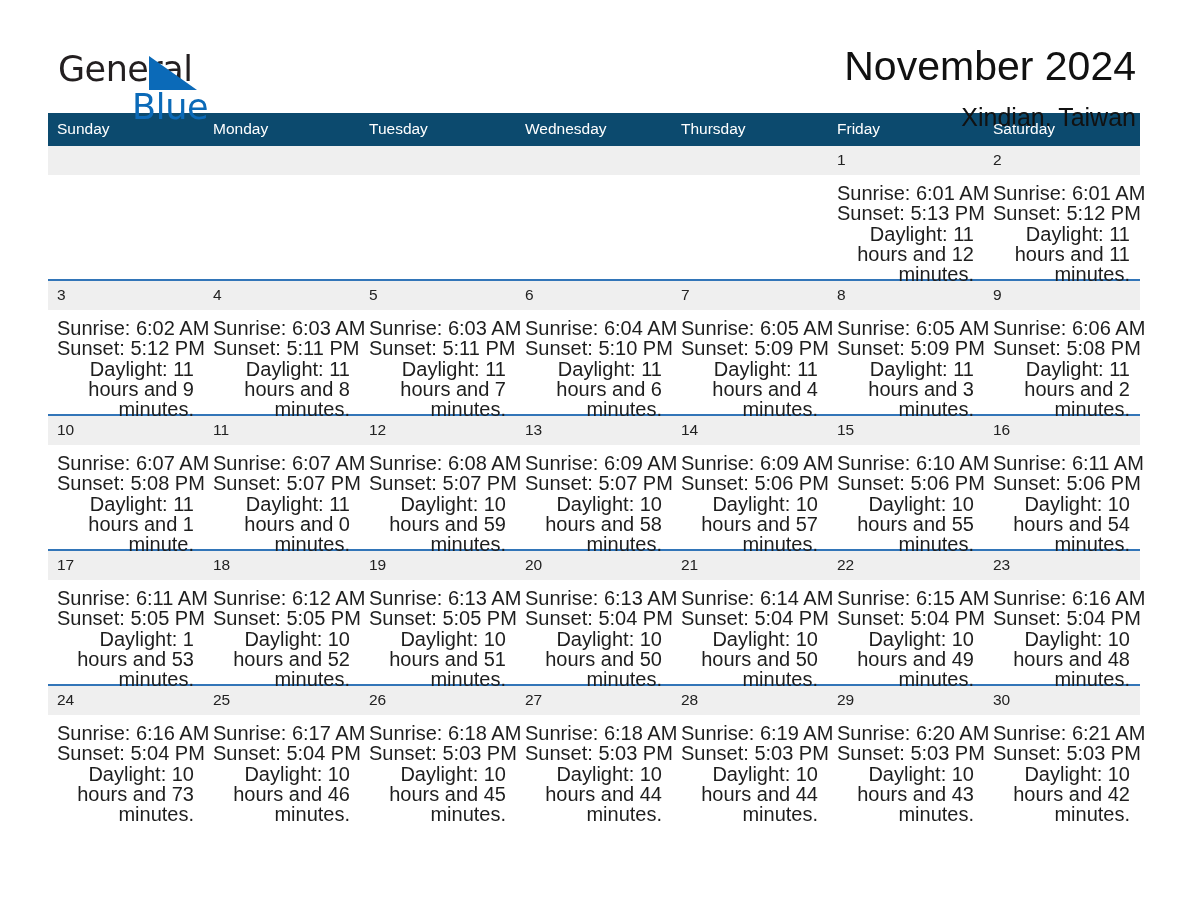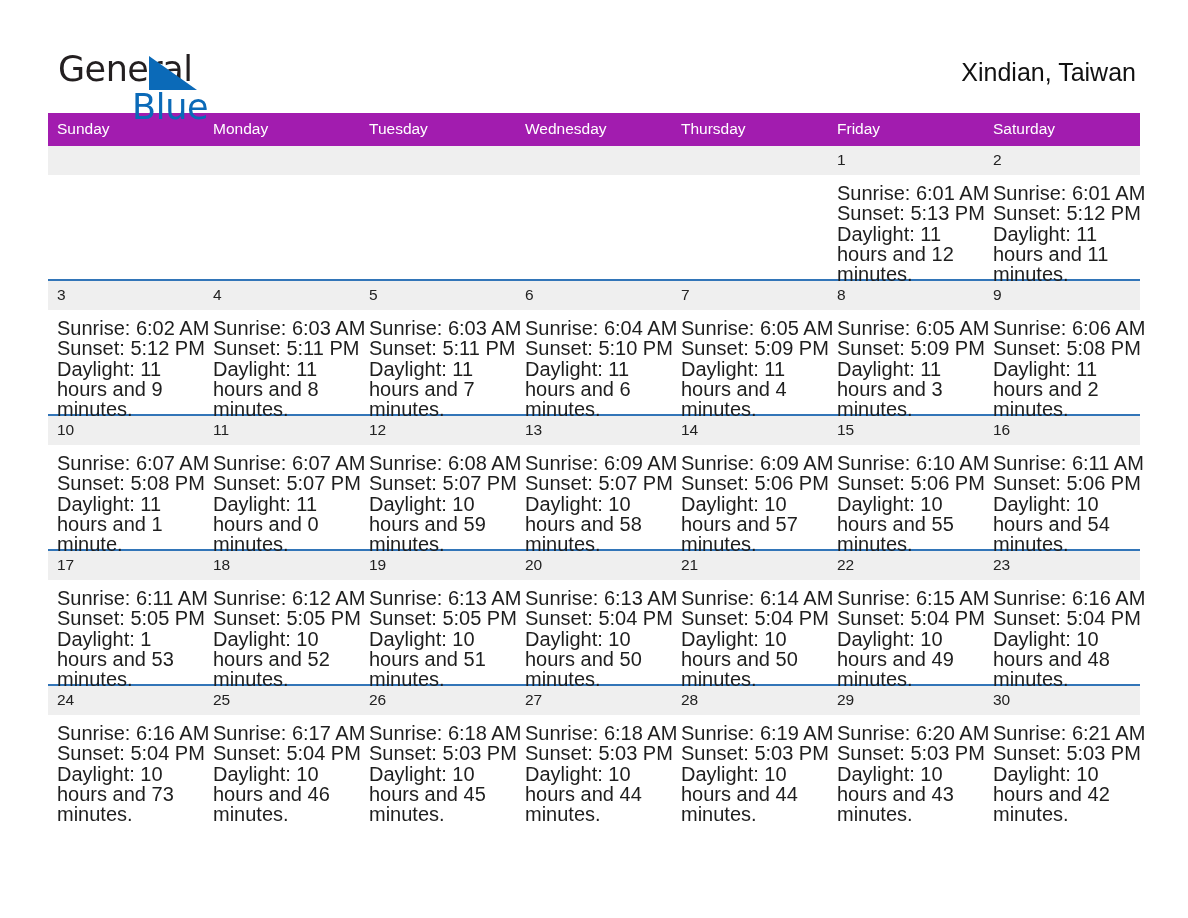--- a/index.html
+++ b/index.html
@@ -93,21 +93,21 @@
 
   
   .calendar {
     margin-top: 11px;
     width: 1092px;
     border-collapse: collapse;
     table-layout: fixed;
   }
 
   .weekday-row th {
-    background: #a21caf;
+    background: #0c4a6e;
     color: #ffffff;
     font-size: 15.5px;
     font-weight: 400;
     text-align: left;
     padding: 7px 0 8px 9px;
     height: 16px;
     box-sizing: content-box;
     border: none;
   }
 
@@ -148,38 +148,40 @@
     padding: 8px 10px 0 9px;
     font-size: 20px;
     line-height: 20.3px;
     color: #1e1e1e;
   }
   .details div {
     white-space: nowrap;
   }
   .details .wrap {
     white-space: normal;
+    text-align: right;
   }
 </style>
 </head>
 <body>
 
 <div class="page">
 
   <div class="header">
 
     <div class="brand">
       <span class="brand-general">General</span>
       <svg class="brand-triangle" viewBox="0 0 48 34">
         <polygon points="0,0 48,34 0,34" fill="#0b6ab8"></polygon>
       </svg>
       <span class="brand-blue">Blue</span>
     </div>
 
     <div class="titles">
+      <div class="month-title">November 2024</div>
       <div class="location-title">Xindian, Taiwan</div>
     </div>
 
   </div>
 
   <table class="calendar">
     <thead>
       <tr class="weekday-row">
         <th>Sunday</th>
         <th>Monday</th>

